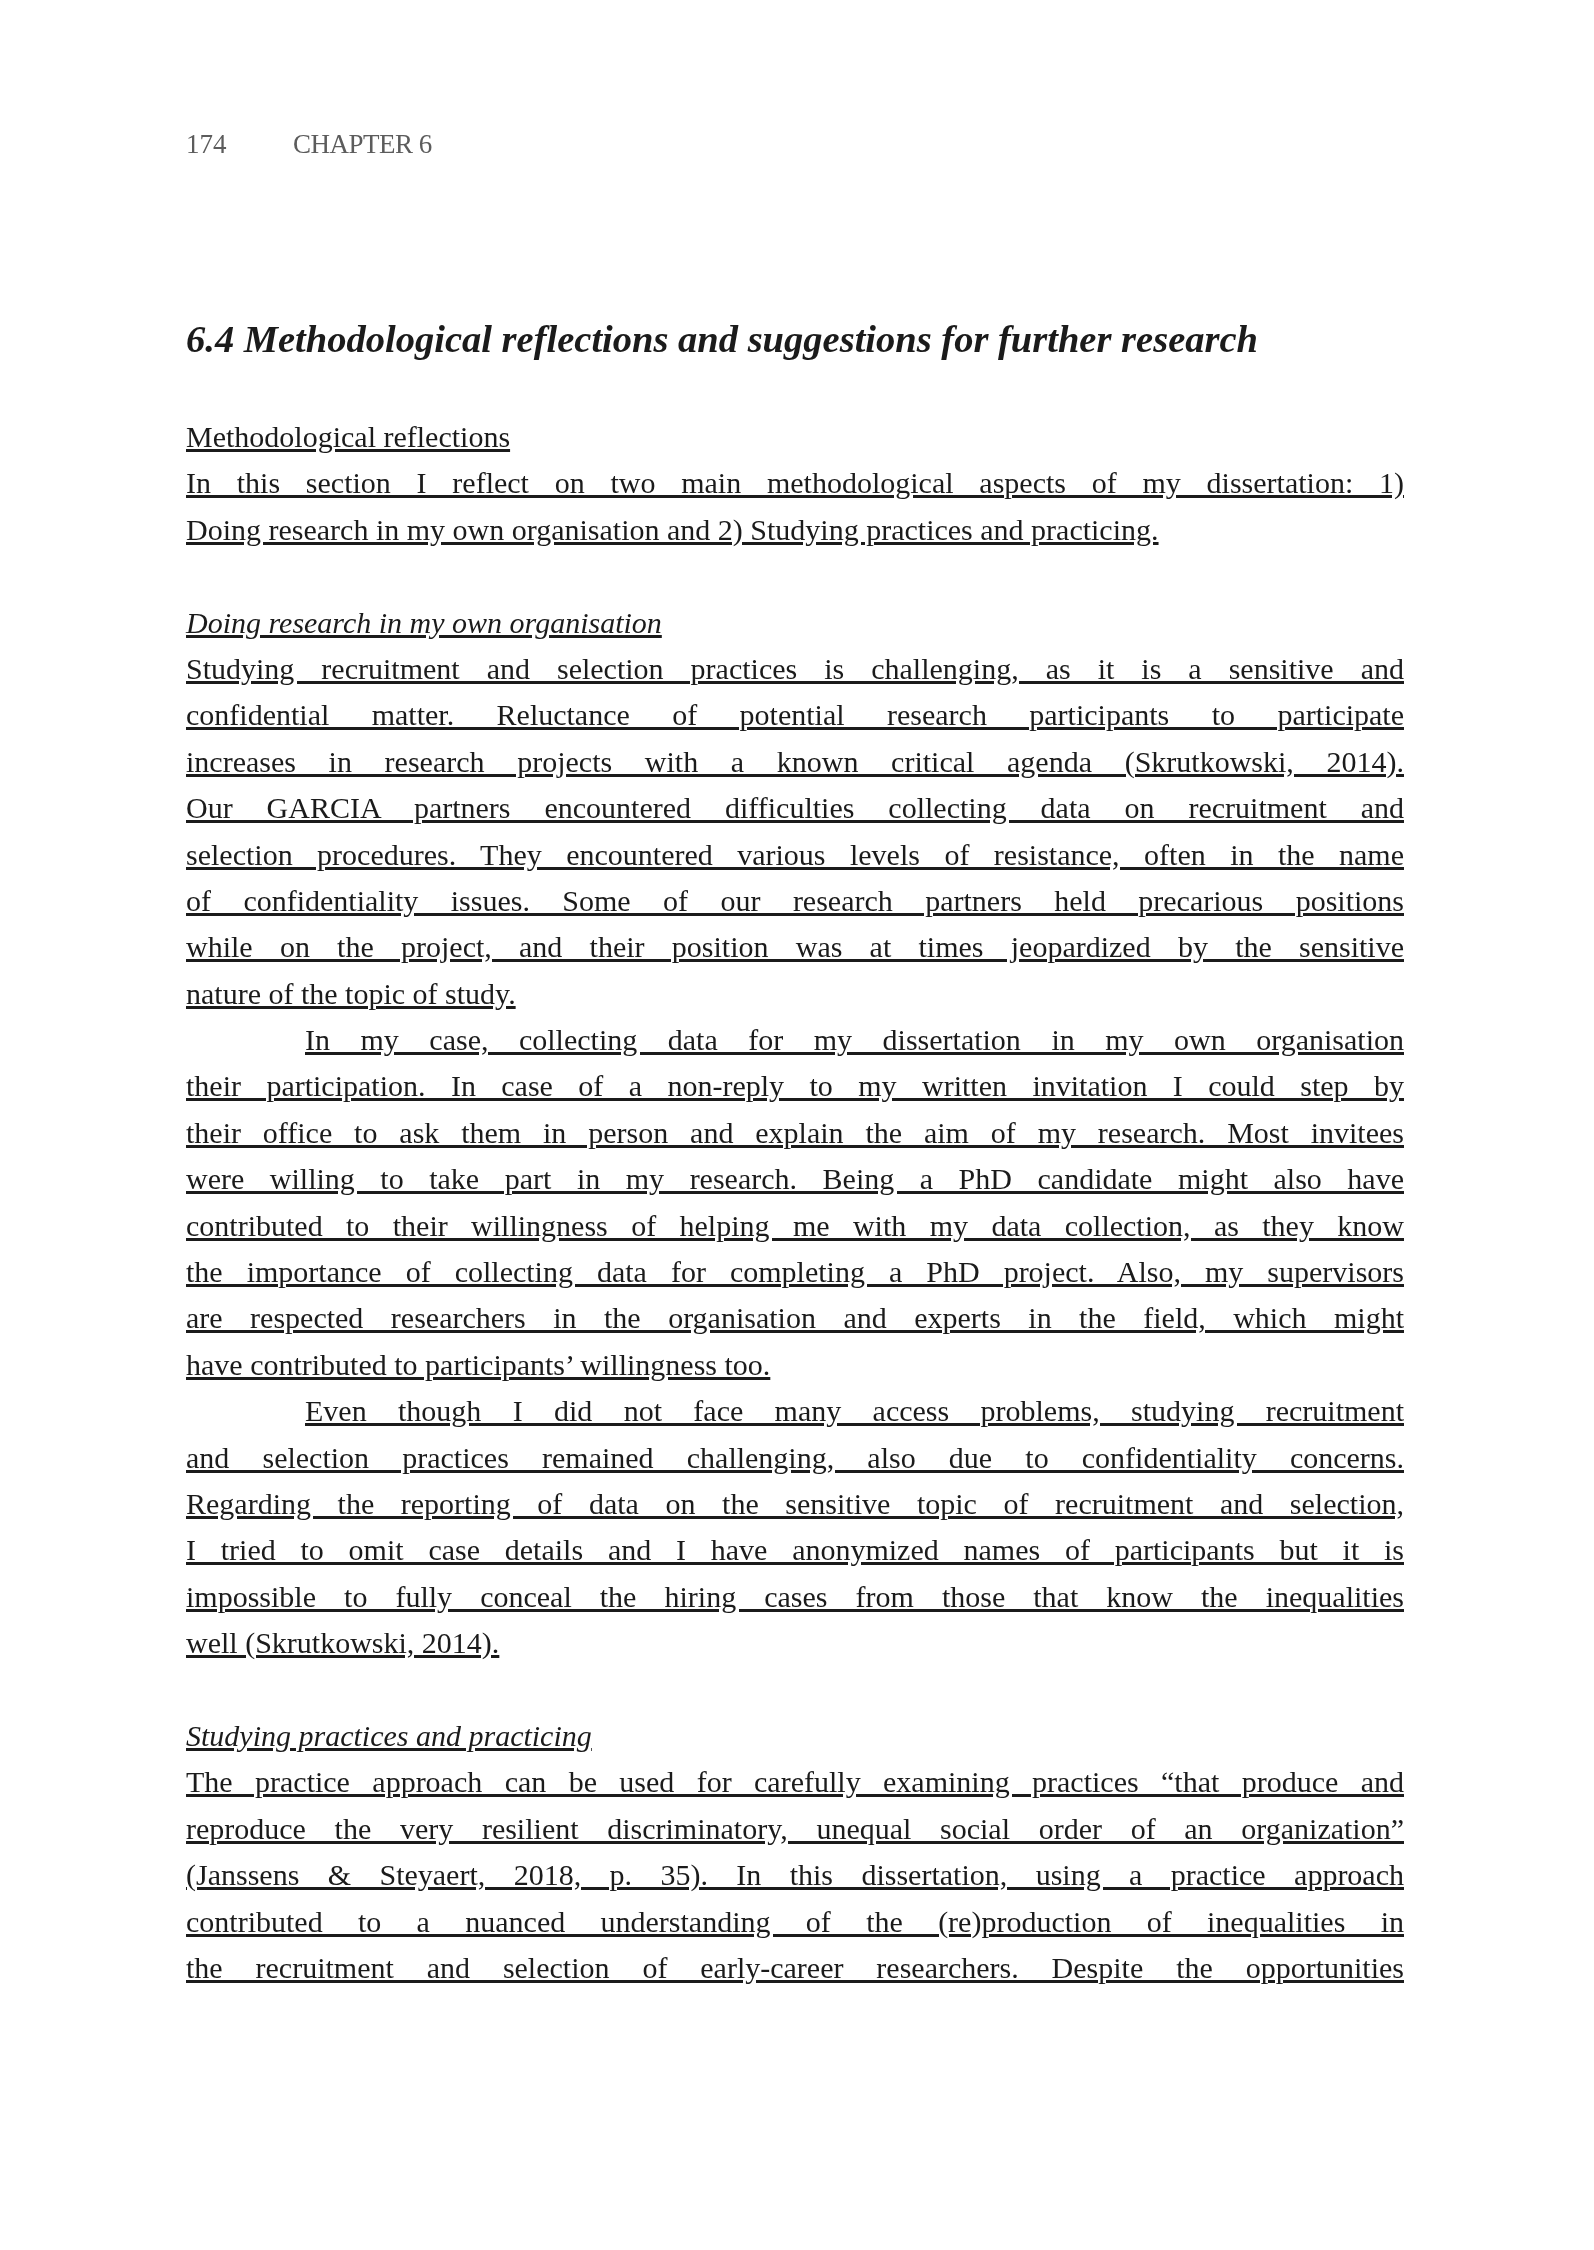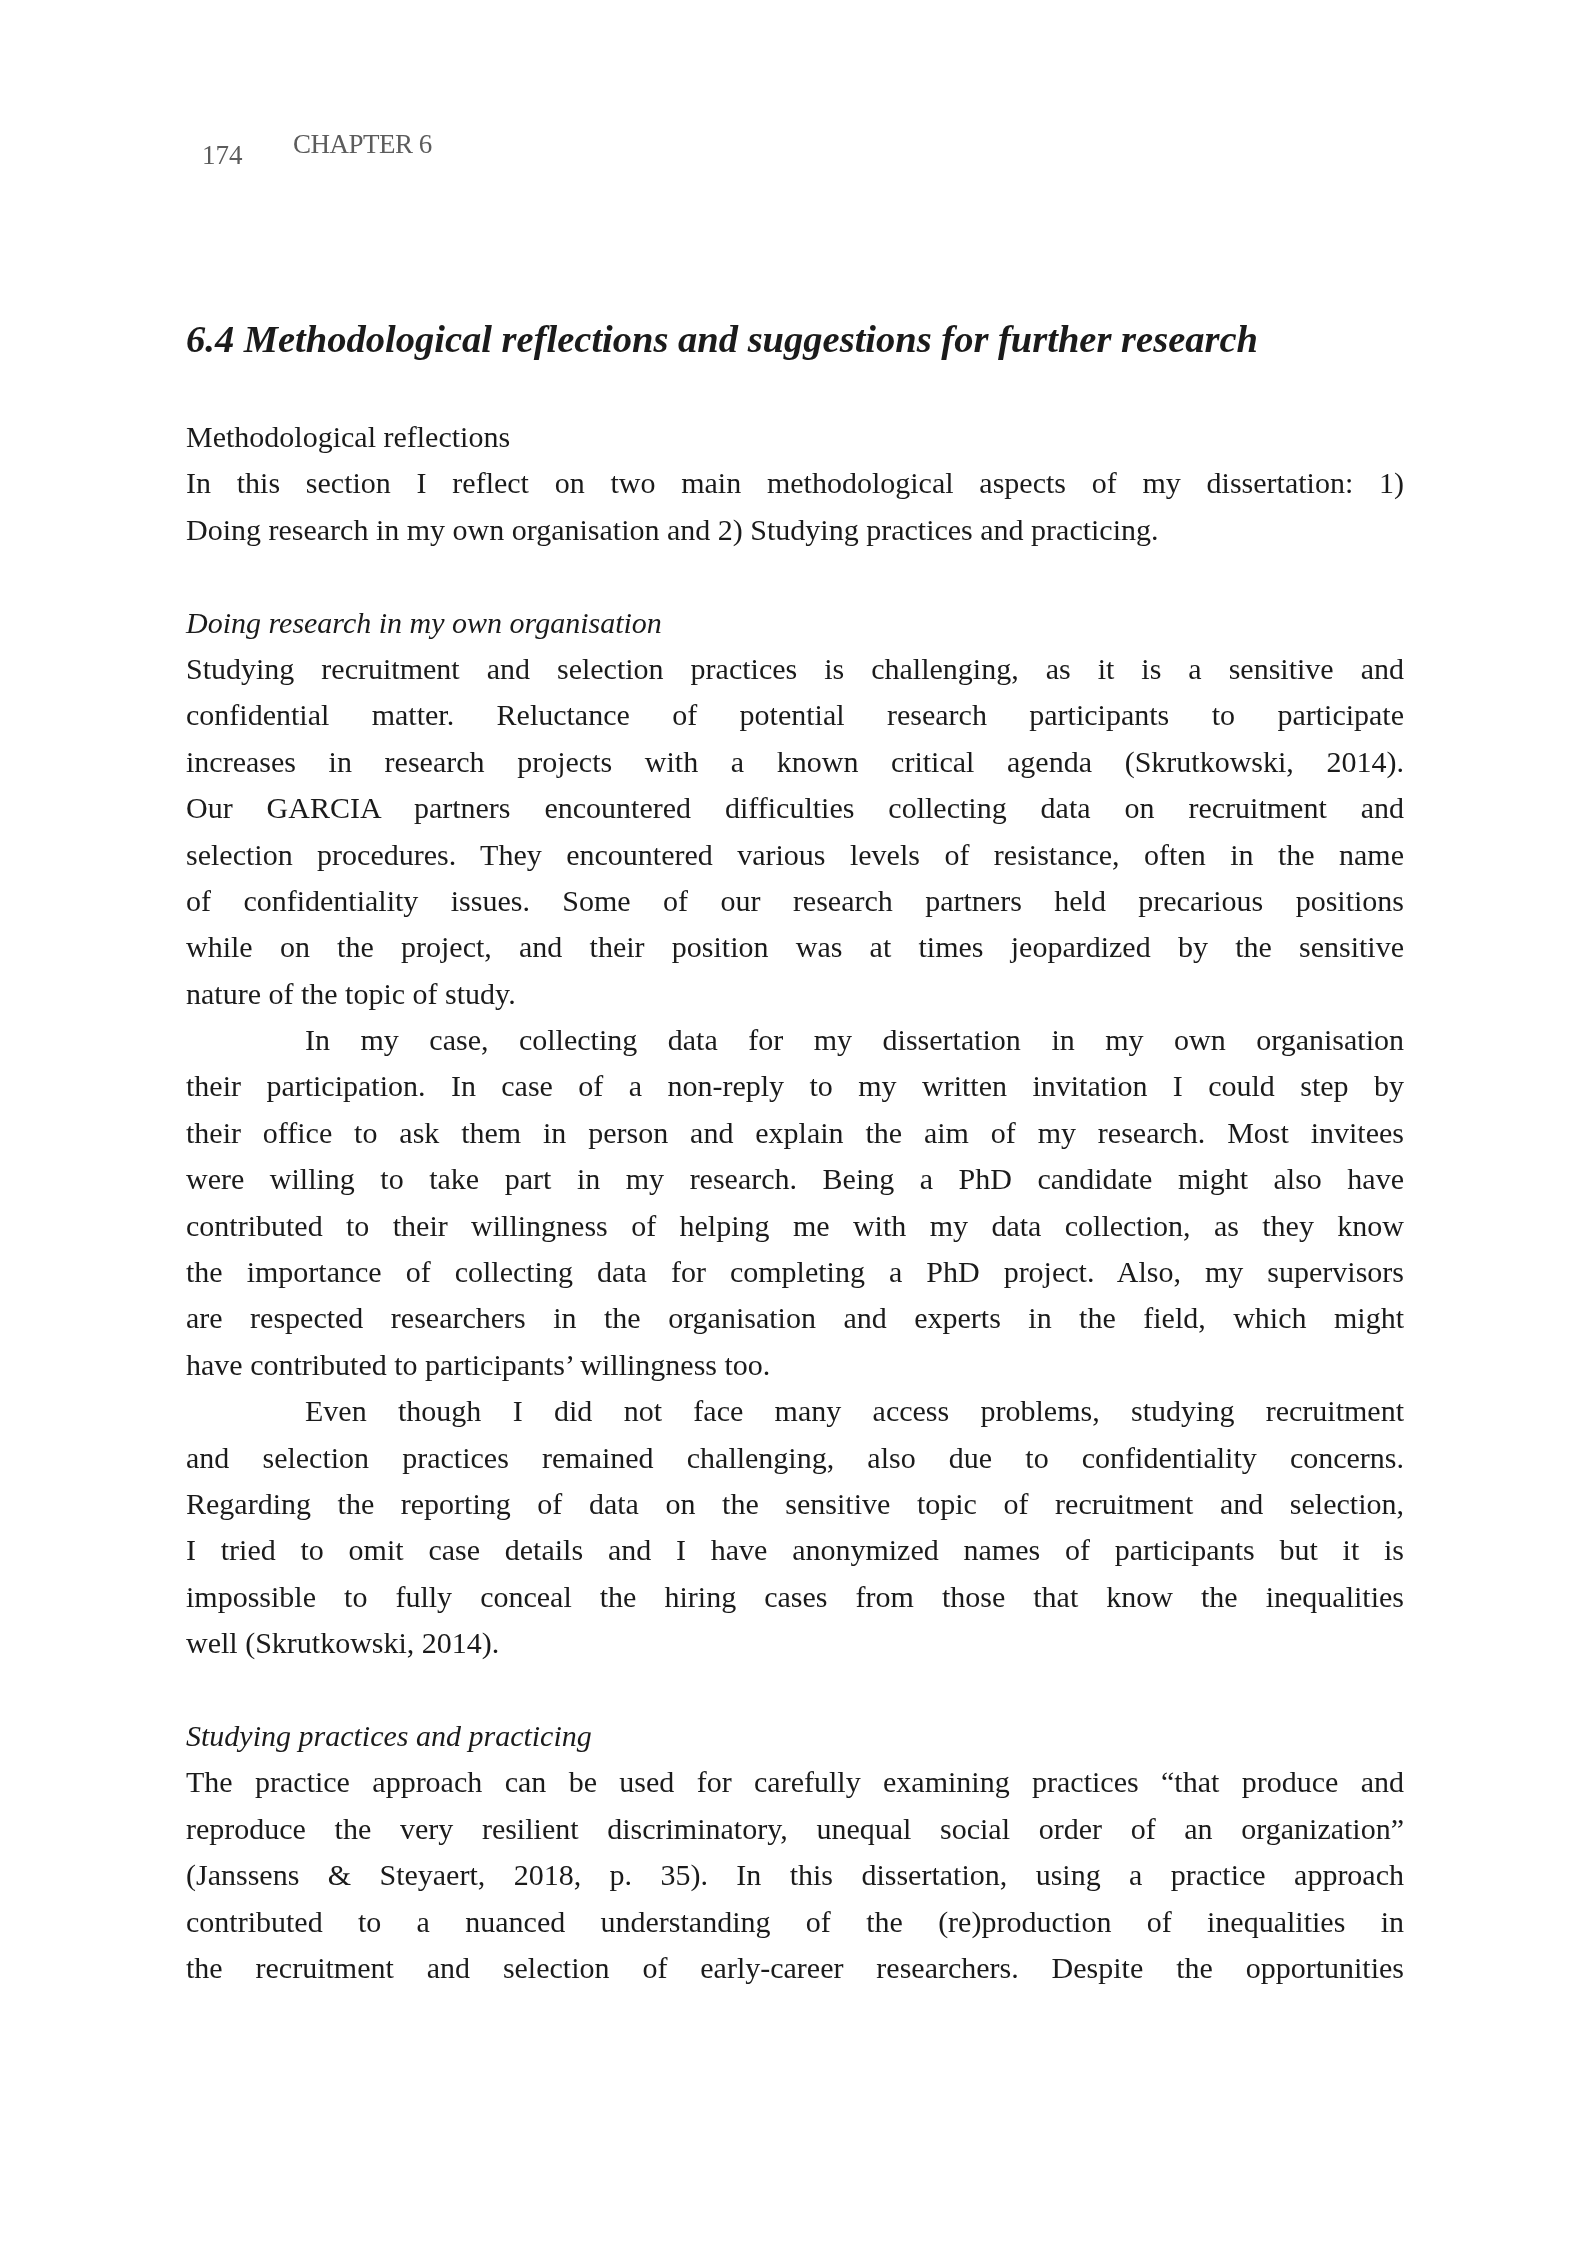--- a/index.html
+++ b/index.html
@@ -1,20 +1,20 @@
 <!DOCTYPE html>
 <html><head>
 <meta charset="utf-8">
 <style>
   html, body { margin: 0; padding: 0; background: #ffffff; }
   body { width: 1594px; height: 2250px; position: relative; overflow: hidden;
          font-family: "Liberation Serif", "DejaVu Serif", serif; color: #1b1b1b; }
   .header { position: absolute; top: 127px; left: 186px; font-size: 27px; color: #5c5c5c;
             line-height: 34px; white-space: nowrap; }
-  .header .pg { position: absolute; left: 16px; margin-top: 11px; }
+  .header .pg { position: absolute; left: 0; }
   .header .chap { position: absolute; left: 107px; letter-spacing: -0.5px; }
   .heading { position: absolute; left: 186px; top: 316px; font-size: 38px; font-weight: bold;
              font-style: italic; line-height: 46px; white-space: nowrap; transform-origin: 0 0;
              width: 1072px; }
   .textblock { position: absolute; left: 186px; width: 1218px; }
   .line { height: 46.4px; line-height: 46.4px; font-size: 30px; white-space: nowrap;
           text-align: justify; text-align-last: justify; }
   .line.last { text-align: right; text-align-last: left; }
   .line.indent { padding-left: 119px; }
   .line.it { font-style: italic; text-align: left; text-align-last: left; }
@@ -24,21 +24,21 @@
 </head>
 <body>
 
 <div class="header">
   <span class="pg">174</span>
   <span class="chap">CHAPTER 6</span>
 </div>
 
 <div class="heading" style="width: auto; display: inline-block; transform: scaleX(1.01349);">6.4 Methodological reflections and suggestions for further research</div>
 
-<div class="textblock" style="top: 414px;">
+<div class="textblock" style="top: 414px; text-decoration: underline;">
   <div class="line sub">Methodological reflections</div>
   <div class="line">In this section I reflect on two main methodological aspects of my dissertation: 1)</div>
   <div class="line last">Doing research in my own organisation and 2) Studying practices and practicing.</div>
   <div class="blank"></div>
 
   <div class="line it">Doing research in my own organisation</div>
   <div class="line">Studying recruitment and selection practices is challenging, as it is a sensitive and</div>
   <div class="line">confidential matter. Reluctance of potential research participants to participate</div>
   <div class="line">increases in research projects with a known critical agenda (Skrutkowski, 2014).</div>
   <div class="line">Our GARCIA partners encountered difficulties collecting data on recruitment and</div>

